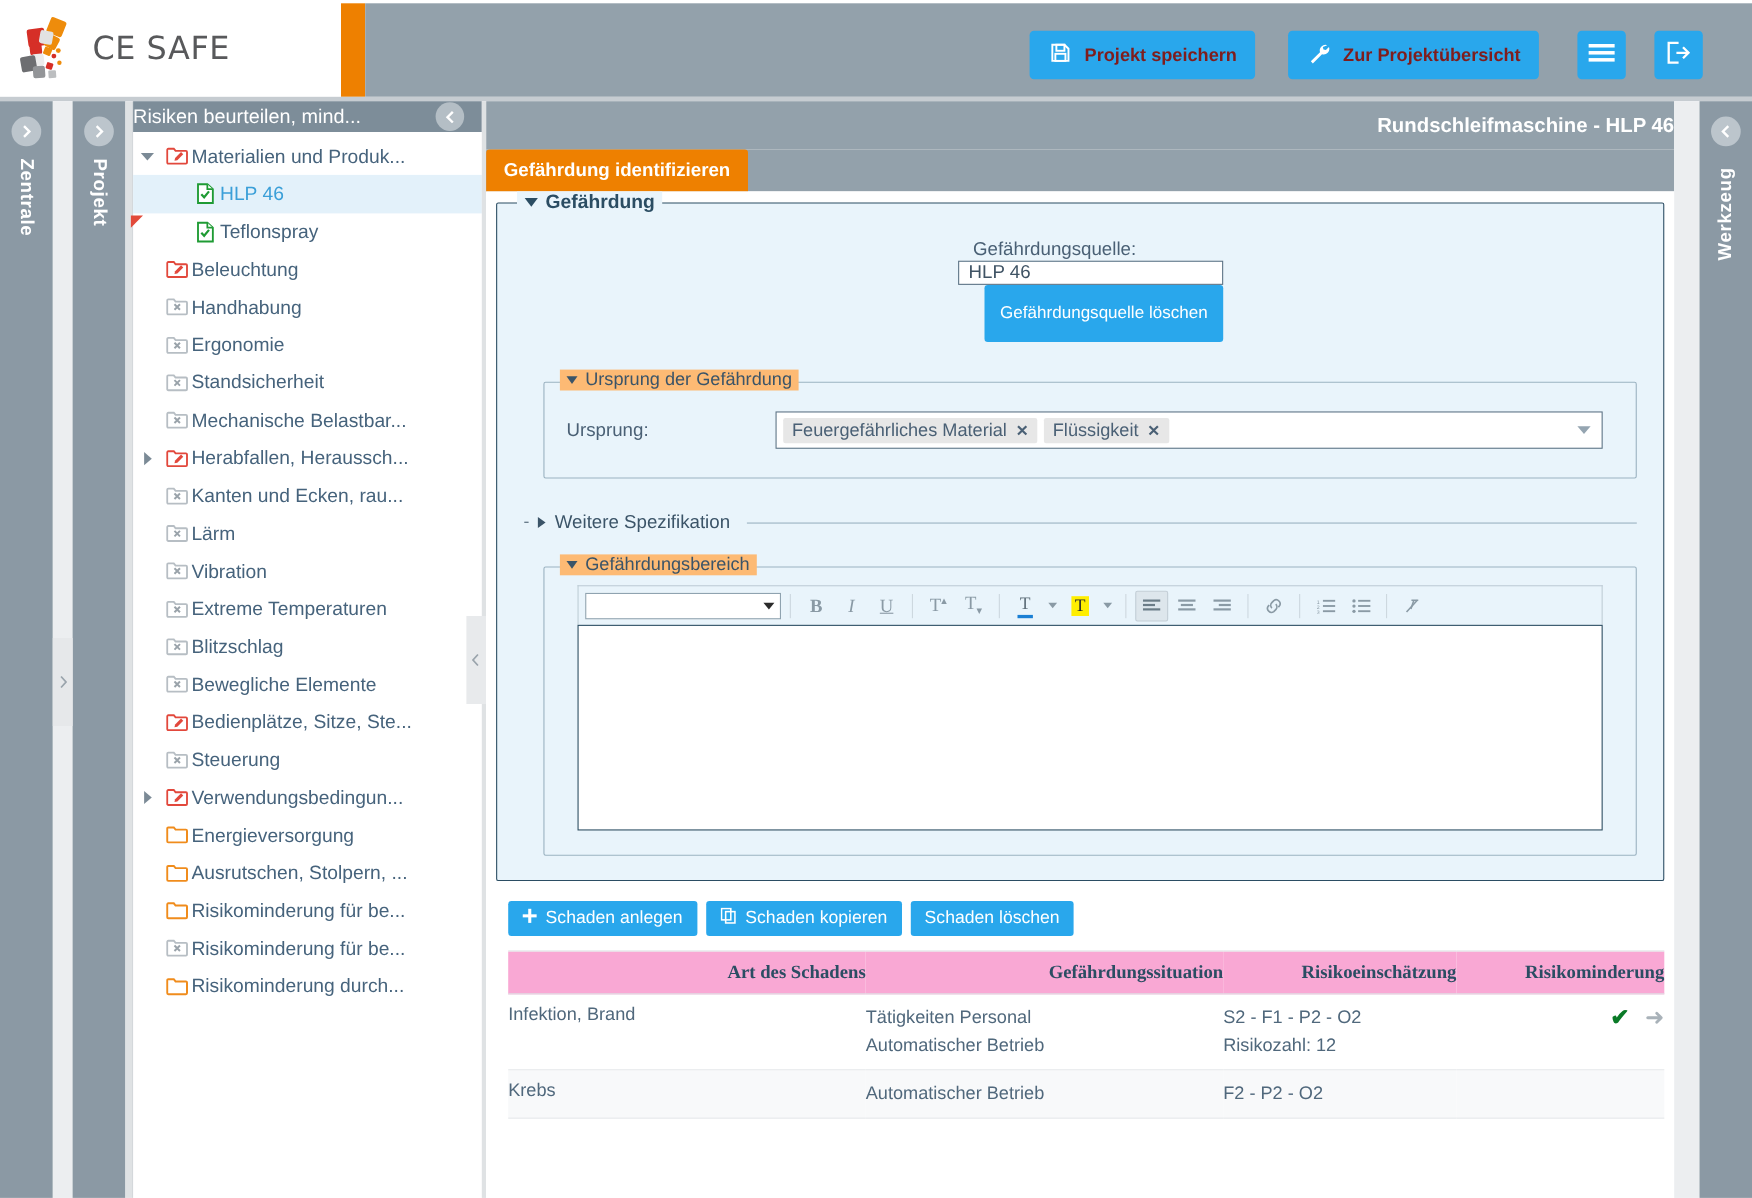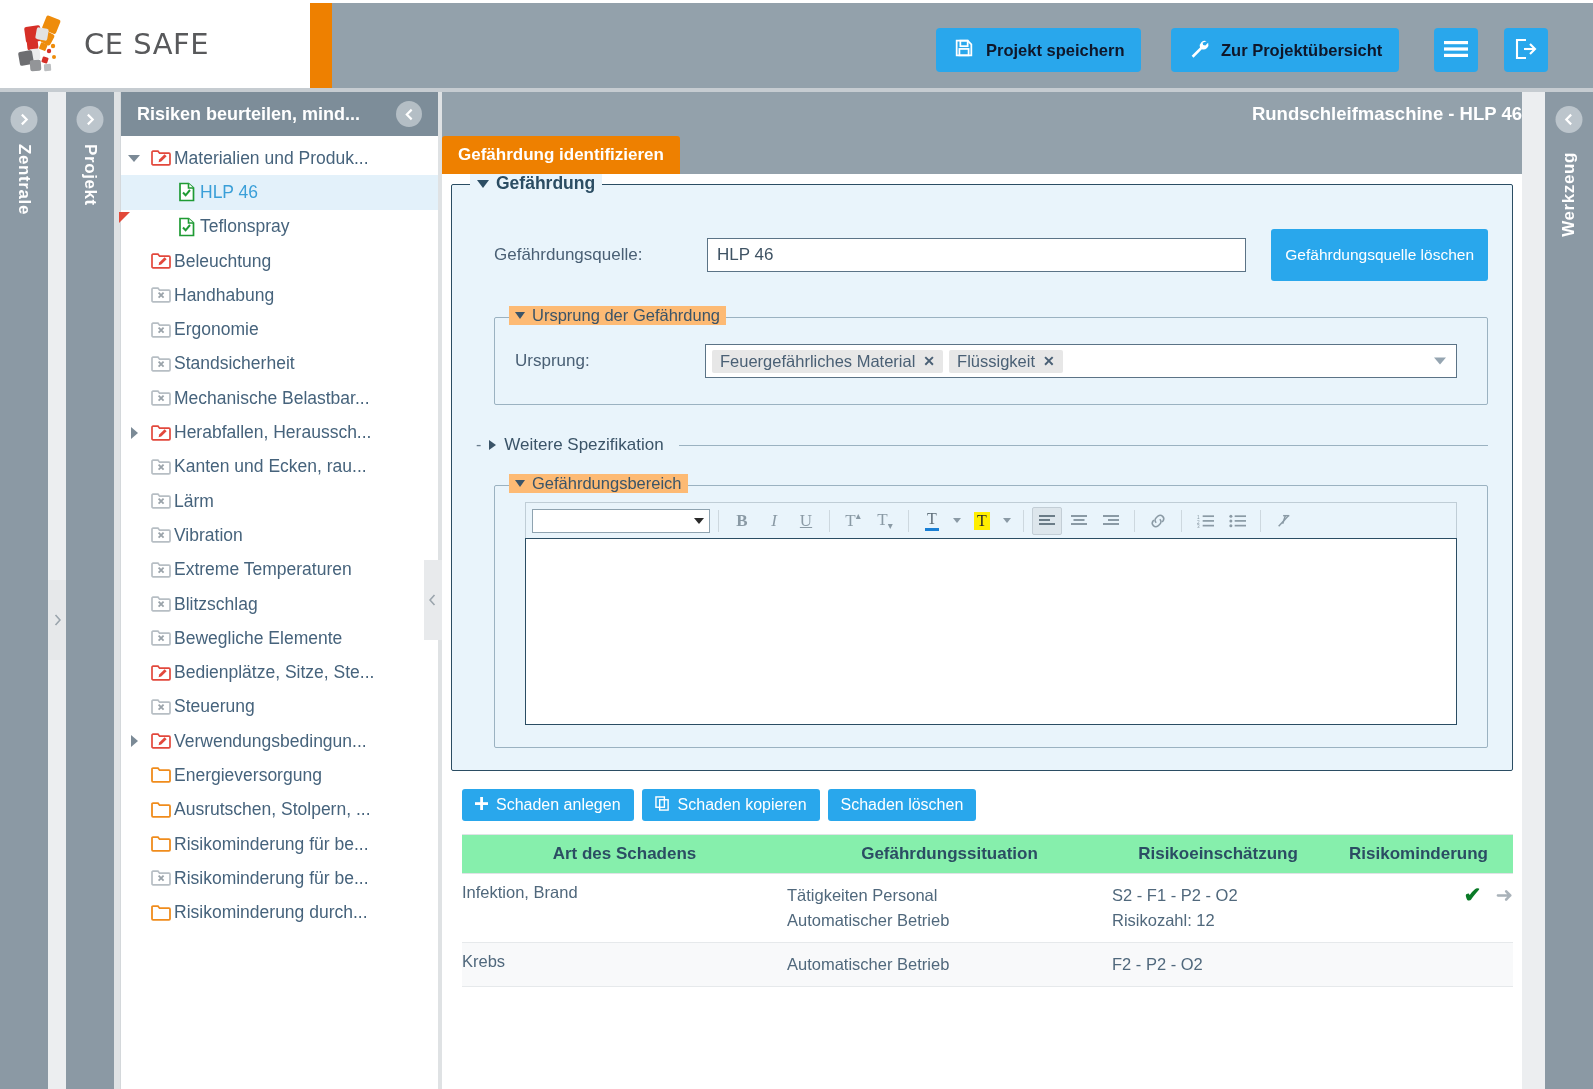--- a/index.html
+++ b/index.html
@@ -14,21 +14,21 @@
 
   
   .topbar { position:absolute; left:0; top:0; width:1593px; height:89px; background:#ffffff; }
   .logo-area { position:absolute; left:0; top:0; width:310px; height:88px; background:#fff; display:flex; align-items:center; padding-left:14px; }
   .logo-mark { width:62px; height:62px; position:relative; flex:0 0 auto; }
   .logo-text { font-size:29px; color:#58595b; letter-spacing:.5px; font-family:"DejaVu Sans", sans-serif; margin-left:8px; }
   .orange-bar { position:absolute; left:310px; top:3px; width:22px; height:85px; background:#ee8000; }
   .header-gray { position:absolute; left:332px; top:3px; right:0; height:85px; background:#93a1ab; }
   .hdr-btn {
     position:absolute; top:25px; height:44px; background:#29a7ec; border:none; border-radius:4px;
-    color:#0f172a; font-size:16.5px; font-weight:bold; display:flex; align-items:center; gap:11px;
+    color:#7f1d1d; font-size:16.5px; font-weight:bold; display:flex; align-items:center; gap:11px;
     padding:0 17px; cursor:pointer; font-family:"Liberation Sans", sans-serif;
   }
   .hdr-icon-btn { position:absolute; top:25px; height:44px; width:44px; background:#29a7ec; border-radius:4px;
     display:flex; align-items:center; justify-content:center; cursor:pointer; }
   .top-sep { position:absolute; left:0; top:88px; width:1593px; height:4px; background:#c6ccd1; }
 
   
   .vtab { position:absolute; background:#8b99a4; width:48px; cursor:pointer; }
   .vtab .varrow {
     position:absolute; left:50%; transform:translateX(-50%); top:14px;
@@ -42,22 +42,22 @@
   }
   .vtab-left1 { left:0; top:92px; height:997px; }
   .vtab-left2 { left:66px; top:92px; height:997px; }
   .vtab-right { right:0; top:92px; height:997px; width:48px; }
   .vtab-right .vlabel { writing-mode:vertical-rl; transform:translateX(-50%) rotate(180deg); top:60px; }
   .gapcol { position:absolute; background:#eceef0; }
 
   
   .tree-panel { position:absolute; left:120px; top:92px; width:318px; height:997px; background:#fff; border-left:1px solid #d4d8db; }
   .tree-head {
-    height:44px; background:#7d8d99; color:#fff; font-size:18px; font-weight:bold;
-    display:flex; align-items:center; padding-left:16px; gap:10px; justify-content:space-between; padding-right:16px;
+    height:28px; background:#7d8d99; color:#fff; font-size:18px; font-weight:normal;
+    display:flex; align-items:center; gap:10px; justify-content:space-between; padding-right:16px;
   }
   .tree-head-arrow { width:26px; height:26px; border-radius:50%; background:#b4bec5; display:flex; align-items:center; justify-content:center; flex:0 0 auto; }
   .tree-list { padding-top:5px; }
   .tree-row { height:34.3px; display:flex; align-items:center; cursor:pointer; position:relative; padding-right:6px; }
   .tree-row.sel { background:#e3f1fa; }
   .tw { width:26px; flex:0 0 auto; display:flex; align-items:center; justify-content:center; }
   .tw .tri-d { width:0;height:0;border-left:6px solid transparent;border-right:6px solid transparent;border-top:7px solid #7b8a96; }
   .tw .tri-r { width:0;height:0;border-top:6px solid transparent;border-bottom:6px solid transparent;border-left:7px solid #7b8a96; }
   .ticon { width:27px; flex:0 0 auto; display:flex; align-items:center; justify-content:center; }
   .tlabel { font-size:17.5px; color:#46637c; white-space:nowrap; overflow:hidden; text-overflow:clip; }
@@ -73,21 +73,21 @@
   .tab-active {
     background:#ee8000; color:#fff; font-size:17px; font-weight:bold; height:38px;
     display:flex; align-items:center; padding:0 16px; border-radius:3px 3px 0 0; cursor:pointer;
   }
   .content { position:absolute; left:0; top:82px; right:0; bottom:0; background:#fff; overflow:hidden; }
 
   .panel-blue { margin:10px 9px 0 9px; background:#e9f4fb; border:1px solid #2b4d63; border-radius:2px; padding:0 0 22px 0; position:relative; }
   .fieldset-title { position:absolute; top:-12px; left:18px; background:#e9f4fb; padding:0 7px; font-size:17.5px; font-weight:bold; color:#2b4d63; display:flex; align-items:center; gap:7px; }
   .caret-d { width:0;height:0;border-left:6px solid transparent;border-right:6px solid transparent;border-top:8px solid #2b4d63; }
 
-  .row-field { display:flex; align-items:center; padding:44px 24px 0 42px; gap:0; }
+  .row-field { display:flex; align-items:center; padding:32px 24px 0 42px; gap:0;flex-direction:column; }
   .lbl { width:213px; font-size:17px; color:#4a6075; flex:0 0 auto; }
   .txtinput { flex:1; height:34px; background:#fff; border:1px solid #5b7386; padding:0 9px; font-size:17px; color:#3f5364; font-family:"Liberation Sans", sans-serif; }
   .btn-blue { background:#29a7ec; color:#fff; border:none; border-radius:3px; height:52px; padding:0 14px; font-size:15.5px; cursor:pointer; margin-left:25px; font-family:"Liberation Sans", sans-serif; white-space:nowrap; }
 
   .sub-fieldset { margin:36px 24px 0 42px; border:1px solid #9bb2c1; border-radius:2px; position:relative; padding:26px 0 26px 0; }
   .sub-title { position:absolute; top:-12px; left:14px; background:#fdba74; padding:0 6px; font-size:16.5px; color:#3b5468; display:flex; align-items:center; gap:7px; }
   .caret-d-sm { width:0;height:0;border-left:5px solid transparent;border-right:5px solid transparent;border-top:7px solid #3b5468; }
   .caret-r-sm { width:0;height:0;border-top:5px solid transparent;border-bottom:5px solid transparent;border-left:7px solid #3b5468; }
 
   .multisel { flex:1; min-height:34px; background:#fff; border:1px solid #5b7386; display:flex; align-items:center; padding:3px 6px; gap:6px; position:relative; }
@@ -109,21 +109,21 @@
   .edivider { width:1px; height:22px; background:#cdd8df; margin:0 6px; }
   .ebtn { width:30px; height:28px; display:flex; align-items:center; justify-content:center; cursor:pointer; color:#8a9aa5; font-size:17px; }
   .ebtn.active { background:#dde6ec; border:1px solid #c3ced6; border-radius:2px; }
   .etextarea { border:1px solid #2b4d63; background:#fff; height:187px; }
 
   
   .btn-row { display:flex; gap:8px; padding:18px 9px 0 20px; }
   .bbtn { background:#29a7ec; color:#fff; border:none; border-radius:3px; height:32px; padding:0 13px; font-size:16px; display:flex; align-items:center; gap:8px; cursor:pointer; font-family:"Liberation Sans", sans-serif; }
 
   table.dmg { width:calc(100% - 29px); margin:13px 9px 0 20px; border-collapse:collapse; }
-  table.dmg th { background:#86efac; color:#2b4d63; font-size:17px; font-weight:bold; text-align:center; padding:9px 0 9px 0; border-top:1px solid #dfe3e6; border-bottom:1px solid #dfe3e6; }
+  table.dmg th { background:#f9a8d4; color:#2b4d63; font-size:17px; font-weight:bold; text-align:right; padding:9px 0 9px 0; border-top:1px solid #dfe3e6; border-bottom:1px solid #dfe3e6;font-family:Liberation Serif, serif; }
   table.dmg td { font-size:16.5px; color:#50687c; padding:9px 0; vertical-align:top; border-bottom:1px solid #e6e9eb; }
   table.dmg tr.alt td { background:#f8f9fa; }
   .c1 { width:325px; } .c2 { width:325px; } .c3 { width:212px; } .c4 { width:auto; }
   .cellline { display:block; line-height:25px; }
   .icons-cell { text-align:right; padding-right:10px; white-space:nowrap; }
   .chk { color:#0a7a27; font-size:21px; font-weight:bold; margin-right:14px; cursor:pointer; }
   .arw { color:#a9b2b9; font-size:21px; cursor:pointer; }
 
   
   .mid-handle { position:absolute; width:18px; height:80px; background:#e6e8ea; display:flex; align-items:center; justify-content:center; cursor:pointer; }

